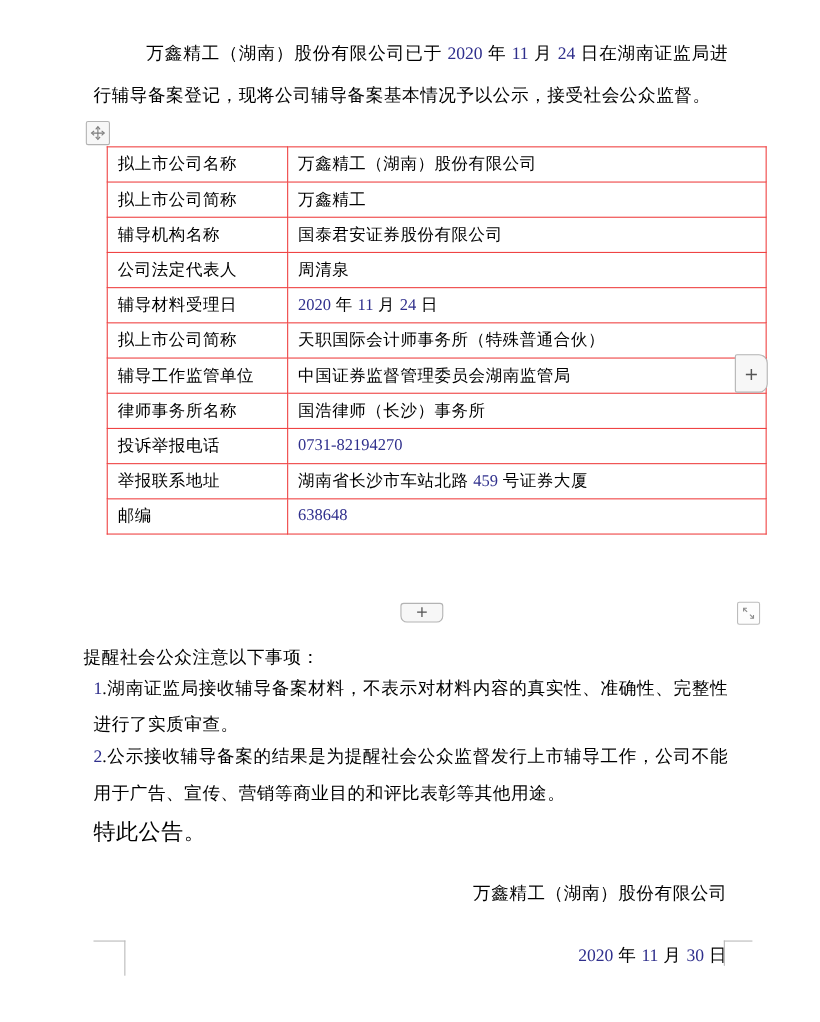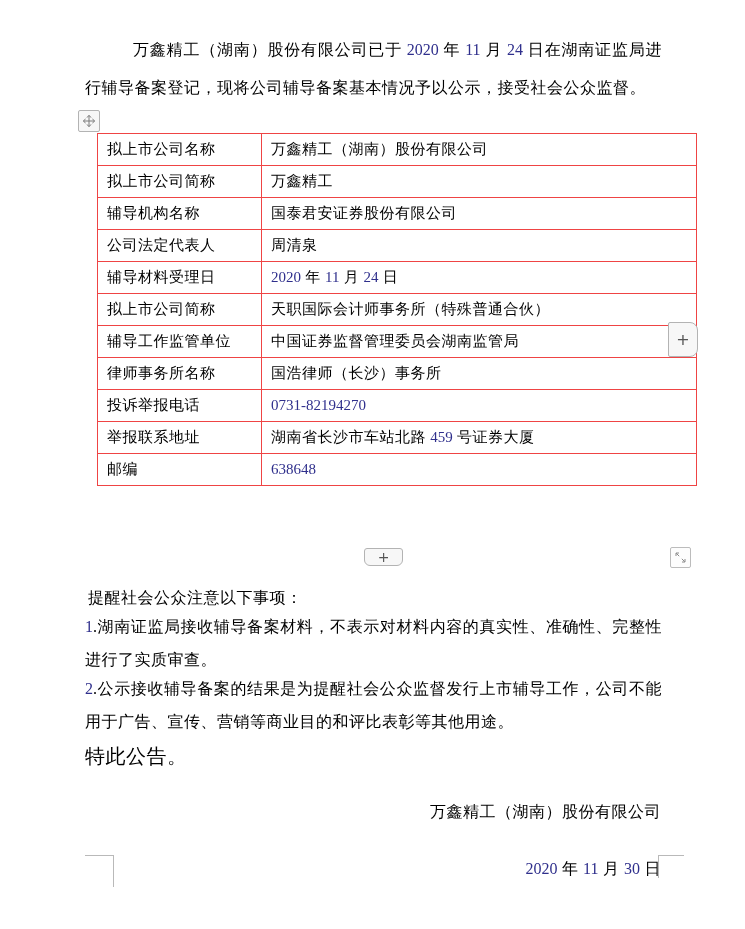--- a/index.html
+++ b/index.html
@@ -12,21 +12,21 @@
   }
   .page{position:relative;width:745px;height:929px;background:#fff;border-radius:22px;}
 
   
   .para{
     position:absolute;left:85px;width:577px;
     font-size:16px;line-height:38px;
     text-align:justify;letter-spacing:.5px;
   }
   .intro{top:31px;text-indent:48px;}
-  .notice-heading{position:absolute;left:88px;top:588px;font-size:16px;letter-spacing:.5px;}
+  .notice-heading{position:absolute;left:76px;top:588px;font-size:16px;letter-spacing:.5px;}
   .notice{line-height:33px;}
   .notice-1{top:610px;}
   .notice-2{top:672px;}
   .closing{position:absolute;left:85px;top:743px;font-size:20px;letter-spacing:.5px;}
   .sig{position:absolute;left:85px;width:576px;text-align:right;font-size:16px;letter-spacing:.5px;}
   .sig-company{top:802px;}
   .sig-date{top:836px;margin-top:23px;}
   .num{font-family:"Liberation Serif",serif;color:var(--num-color,#2f2f8c);letter-spacing:0;}
 
   

